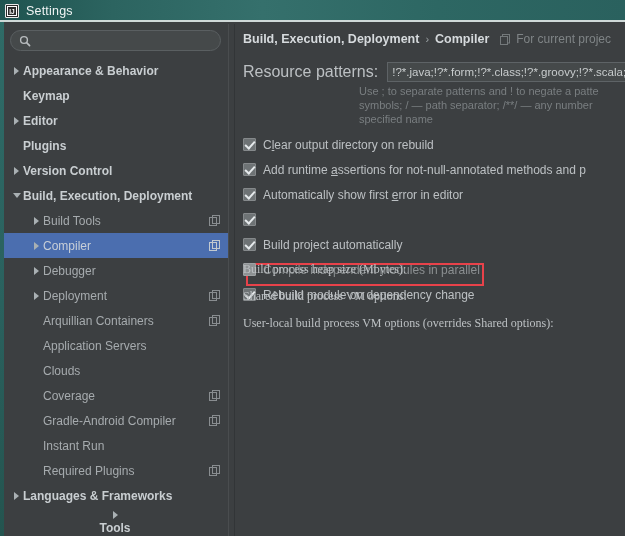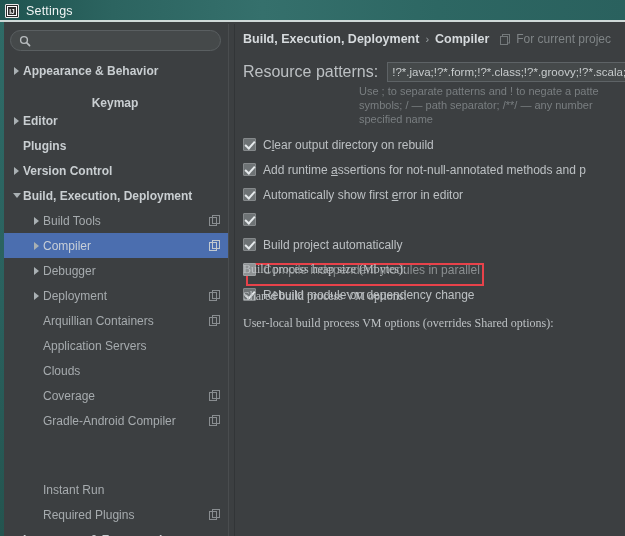--- a/index.html
+++ b/index.html
@@ -306,21 +306,21 @@
         </div>
       </div>
 
       <div class="tree" id="tree">
           <div class="tree-row lvl0" style="padding-left: 6px;">
             <span class="arrow ">
               <i></i>
             </span>
             <span class="tree-label">Appearance &amp; Behavior</span>
           </div>
-          <div class="tree-row lvl0" style="padding-left: 6px; flex-direction: column;">
+          <div class="tree-row lvl0" style="padding-left: 6px;">
             <span class="arrow none">
               <i></i>
             </span>
             <span class="tree-label">Keymap</span>
           </div>
           <div class="tree-row lvl0" style="padding-left: 6px;">
             <span class="arrow ">
               <i></i>
             </span>
             <span class="tree-label">Editor</span>
@@ -426,21 +426,21 @@
               <i></i>
             </span>
             <span class="tree-label">Gradle-Android Compiler</span>
             <span class="row-icon">
               <svg width="11" height="11" viewBox="0 0 11 11">
   <rect x="3.5" y="0.5" width="7" height="8" fill="none" stroke="#c9ced1" stroke-width="1"></rect>
   <rect x="0.5" y="2.5" width="7" height="8" fill="none" stroke="#c9ced1" stroke-width="1"></rect>
 </svg>
             </span>
           </div>
-          <div class="tree-row lvl1" style="padding-left: 26px; margin-top: 44px;">
+          <div class="tree-row lvl1" style="padding-left: 26px;">
             <span class="arrow none">
               <i></i>
             </span>
             <span class="tree-label">Instant Run</span>
           </div>
           <div class="tree-row lvl1" style="padding-left: 26px;">
             <span class="arrow none">
               <i></i>
             </span>
             <span class="tree-label">Required Plugins</span>

